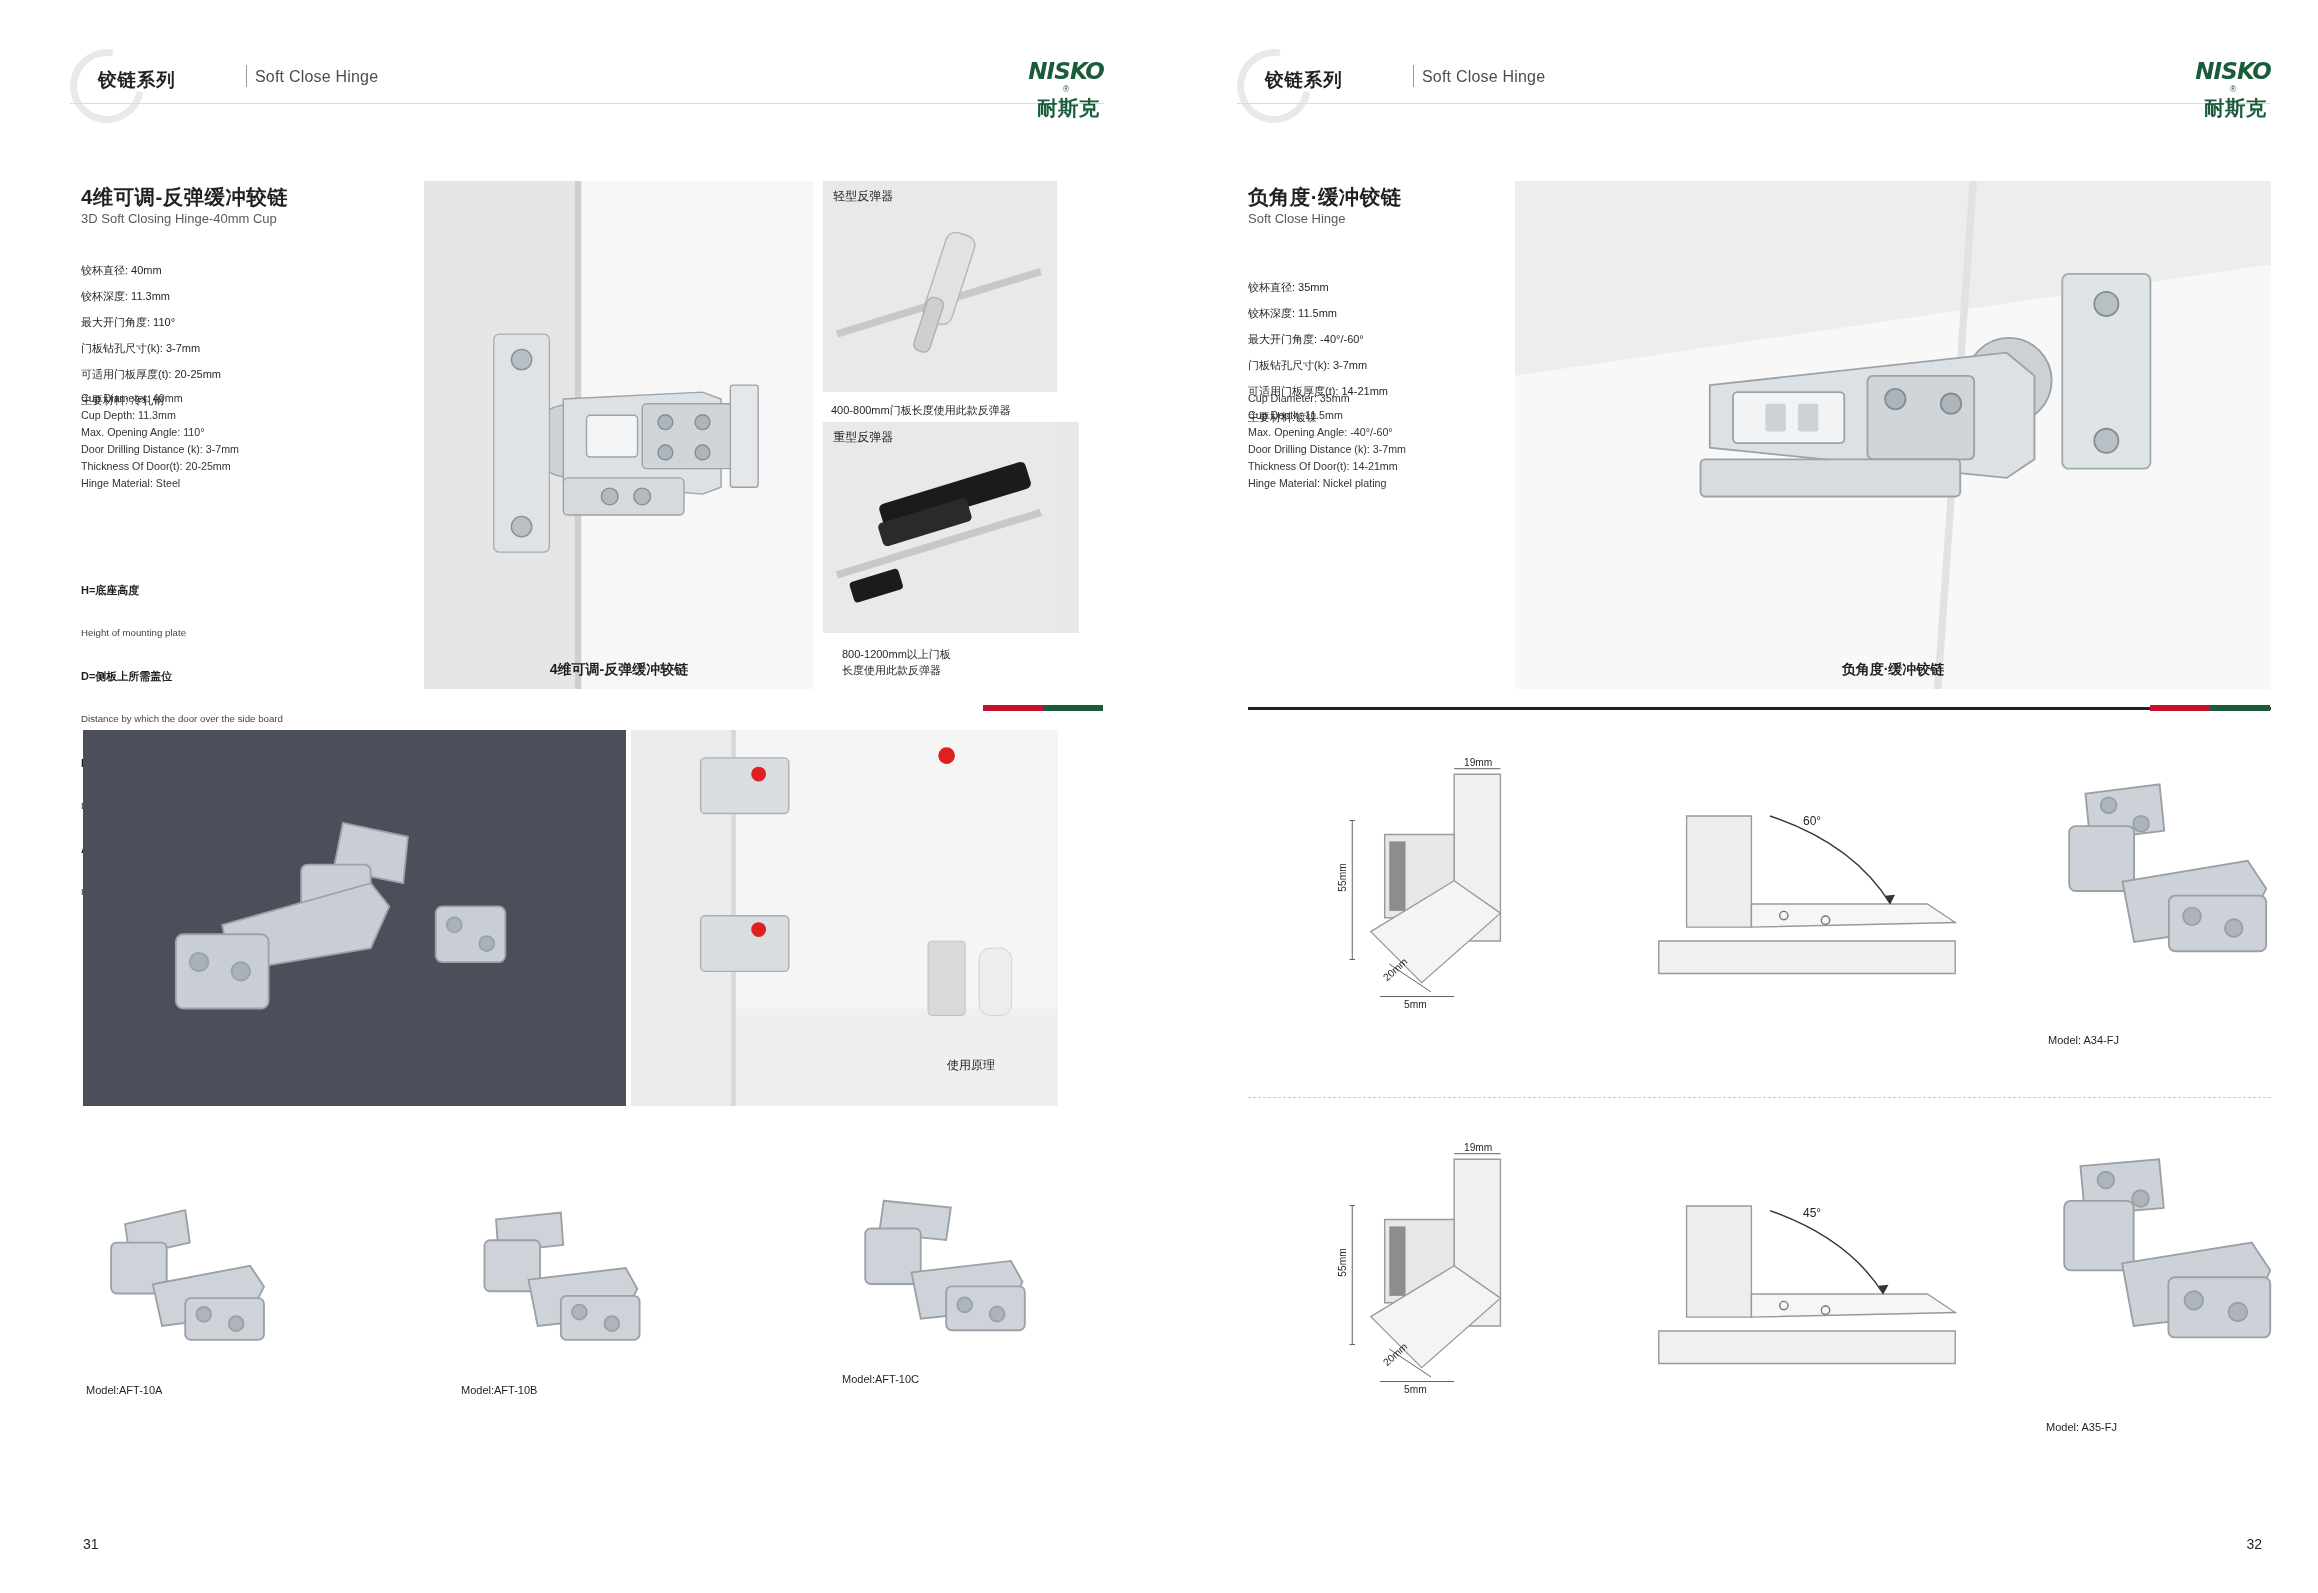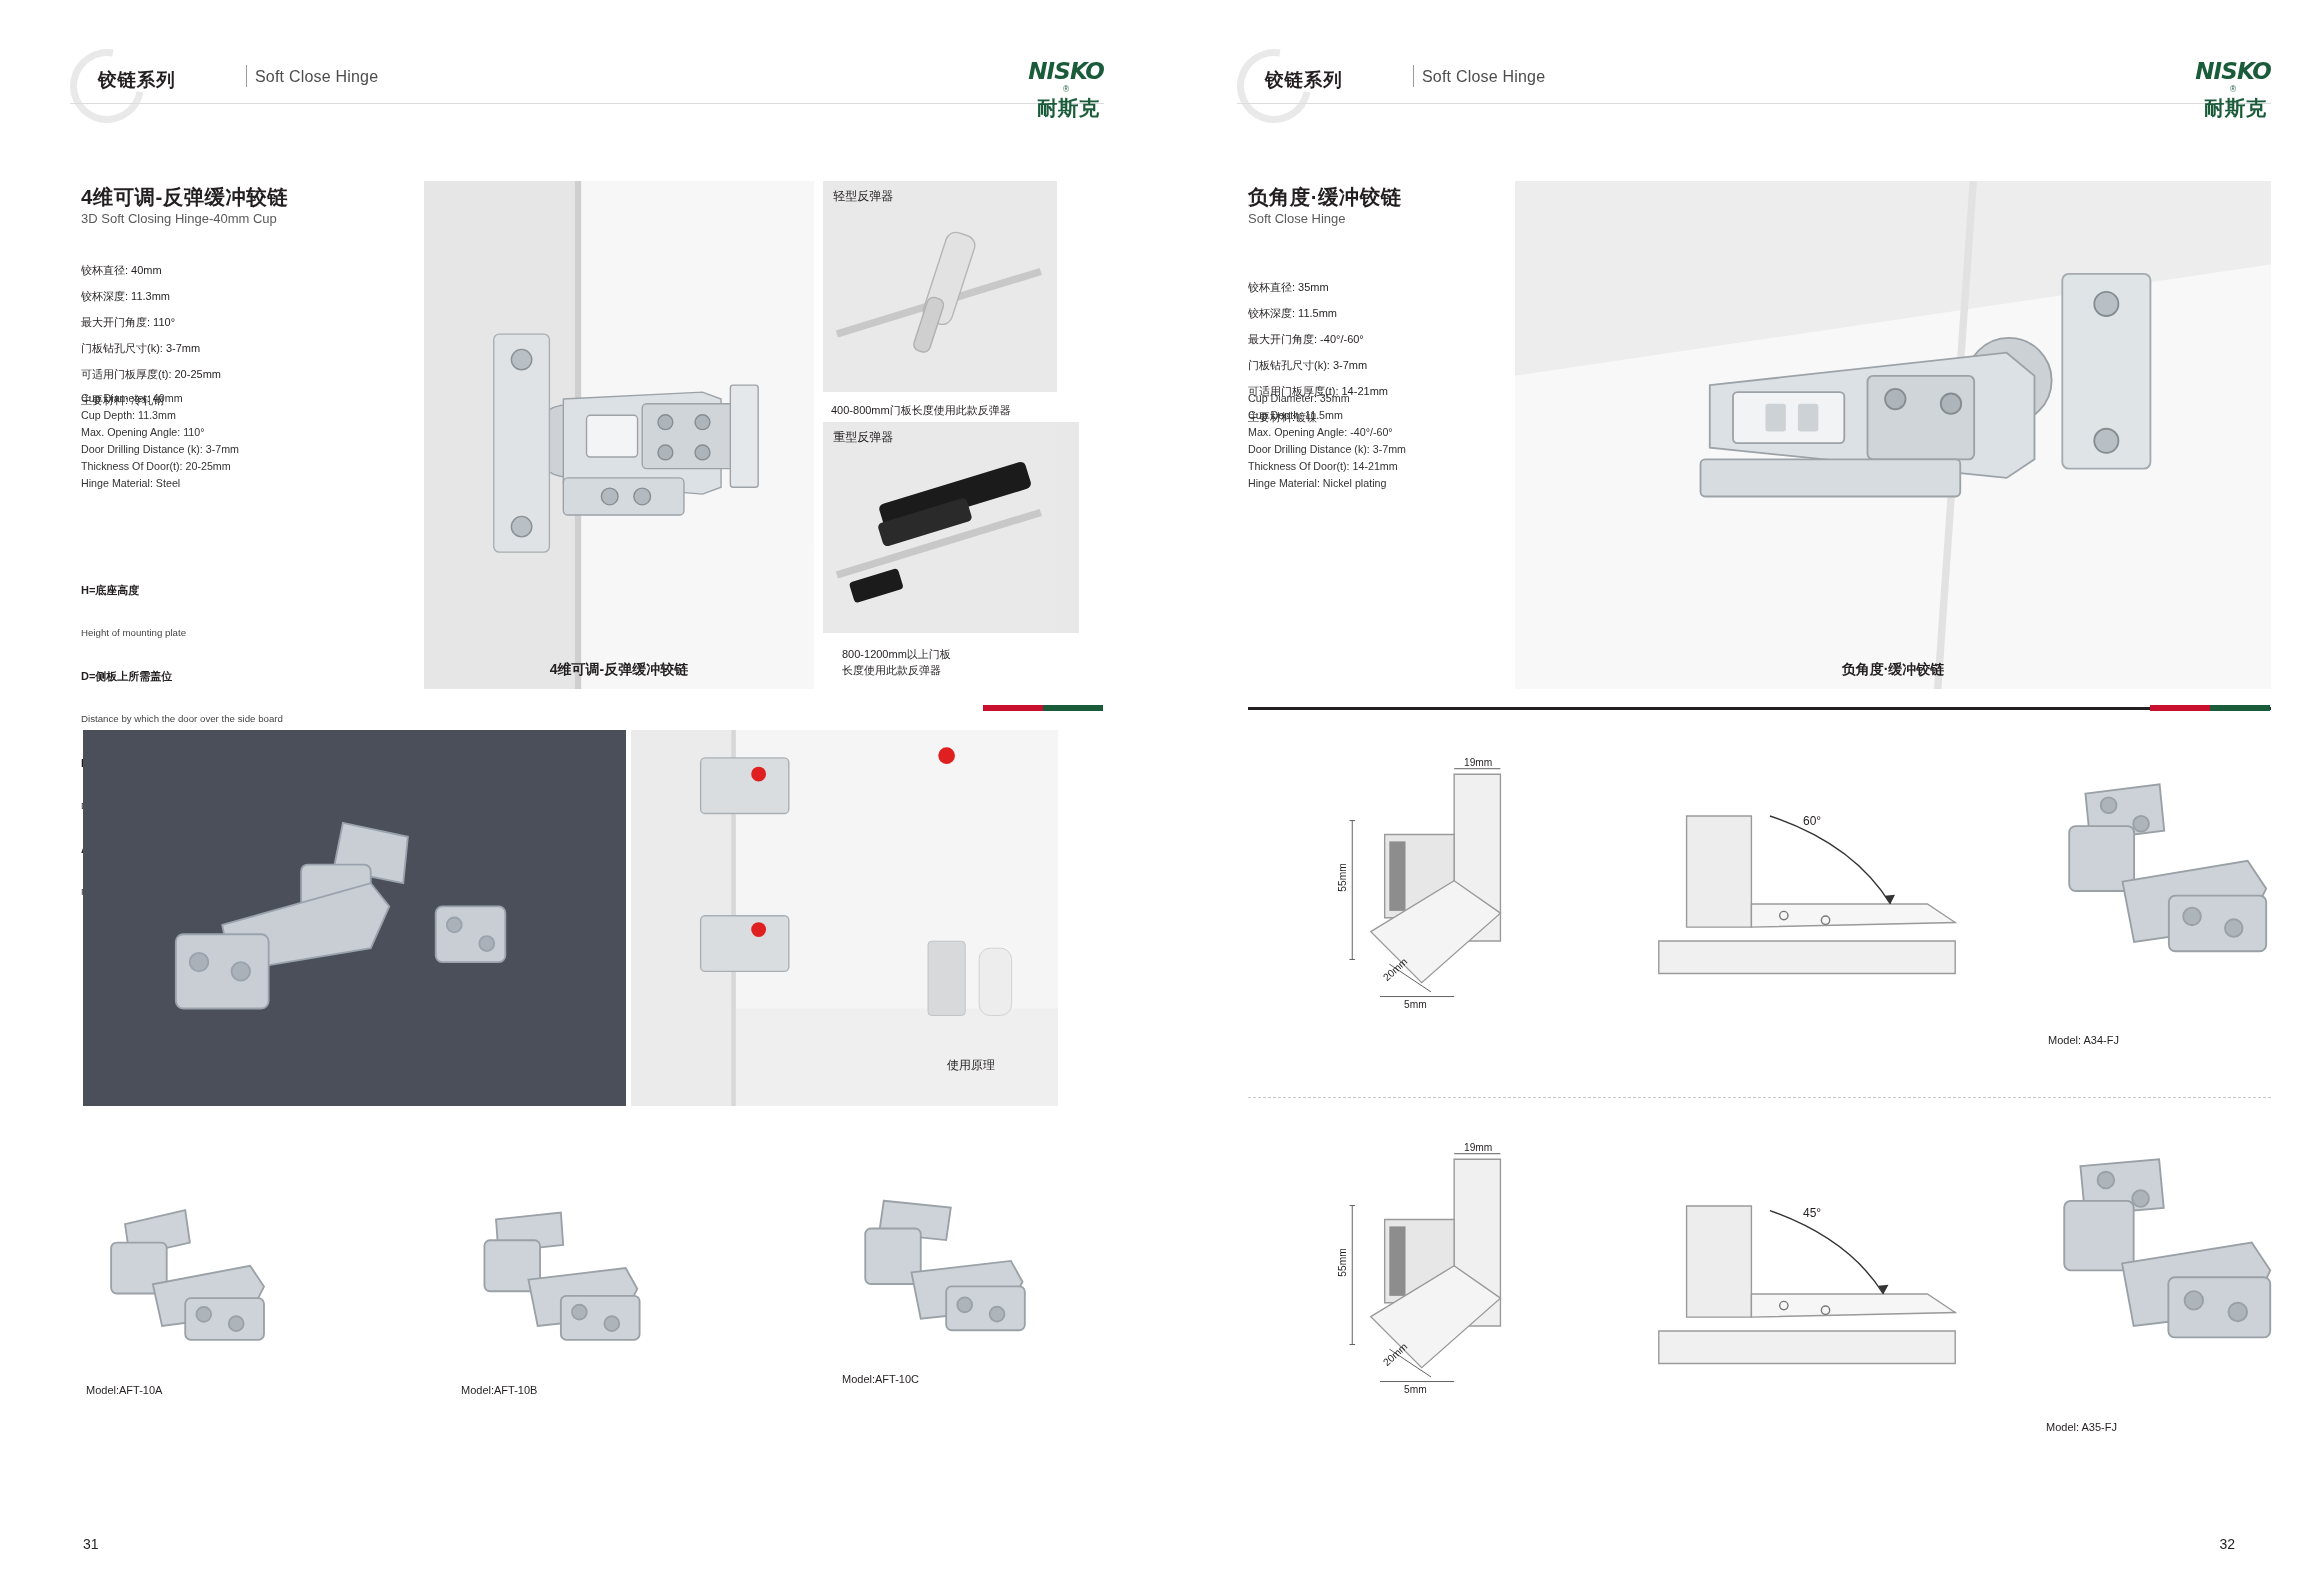--- a/index.html
+++ b/index.html
@@ -418,17 +418,17 @@
           <rect x="260" y="300" width="220" height="130" rx="14"></rect>
           <circle cx="315" cy="350" r="20" fill="#aeb5ba"></circle>
           <circle cx="410" cy="375" r="20" fill="#aeb5ba"></circle>
           <circle cx="125" cy="90" r="18" fill="#aeb5ba"></circle>
           <circle cx="200" cy="130" r="18" fill="#aeb5ba"></circle>
         </g>
       </svg>
     </div>
     <div class="modellabel" style="left:879px;top:1421px;">Model: A35-FJ</div>
 
-    <div class="pageno" style="right:98px;">32</div>
+    <div class="pageno" style="right:71px;">32</div>
   </div>
 
 </div>
 
 
 </body></html>

